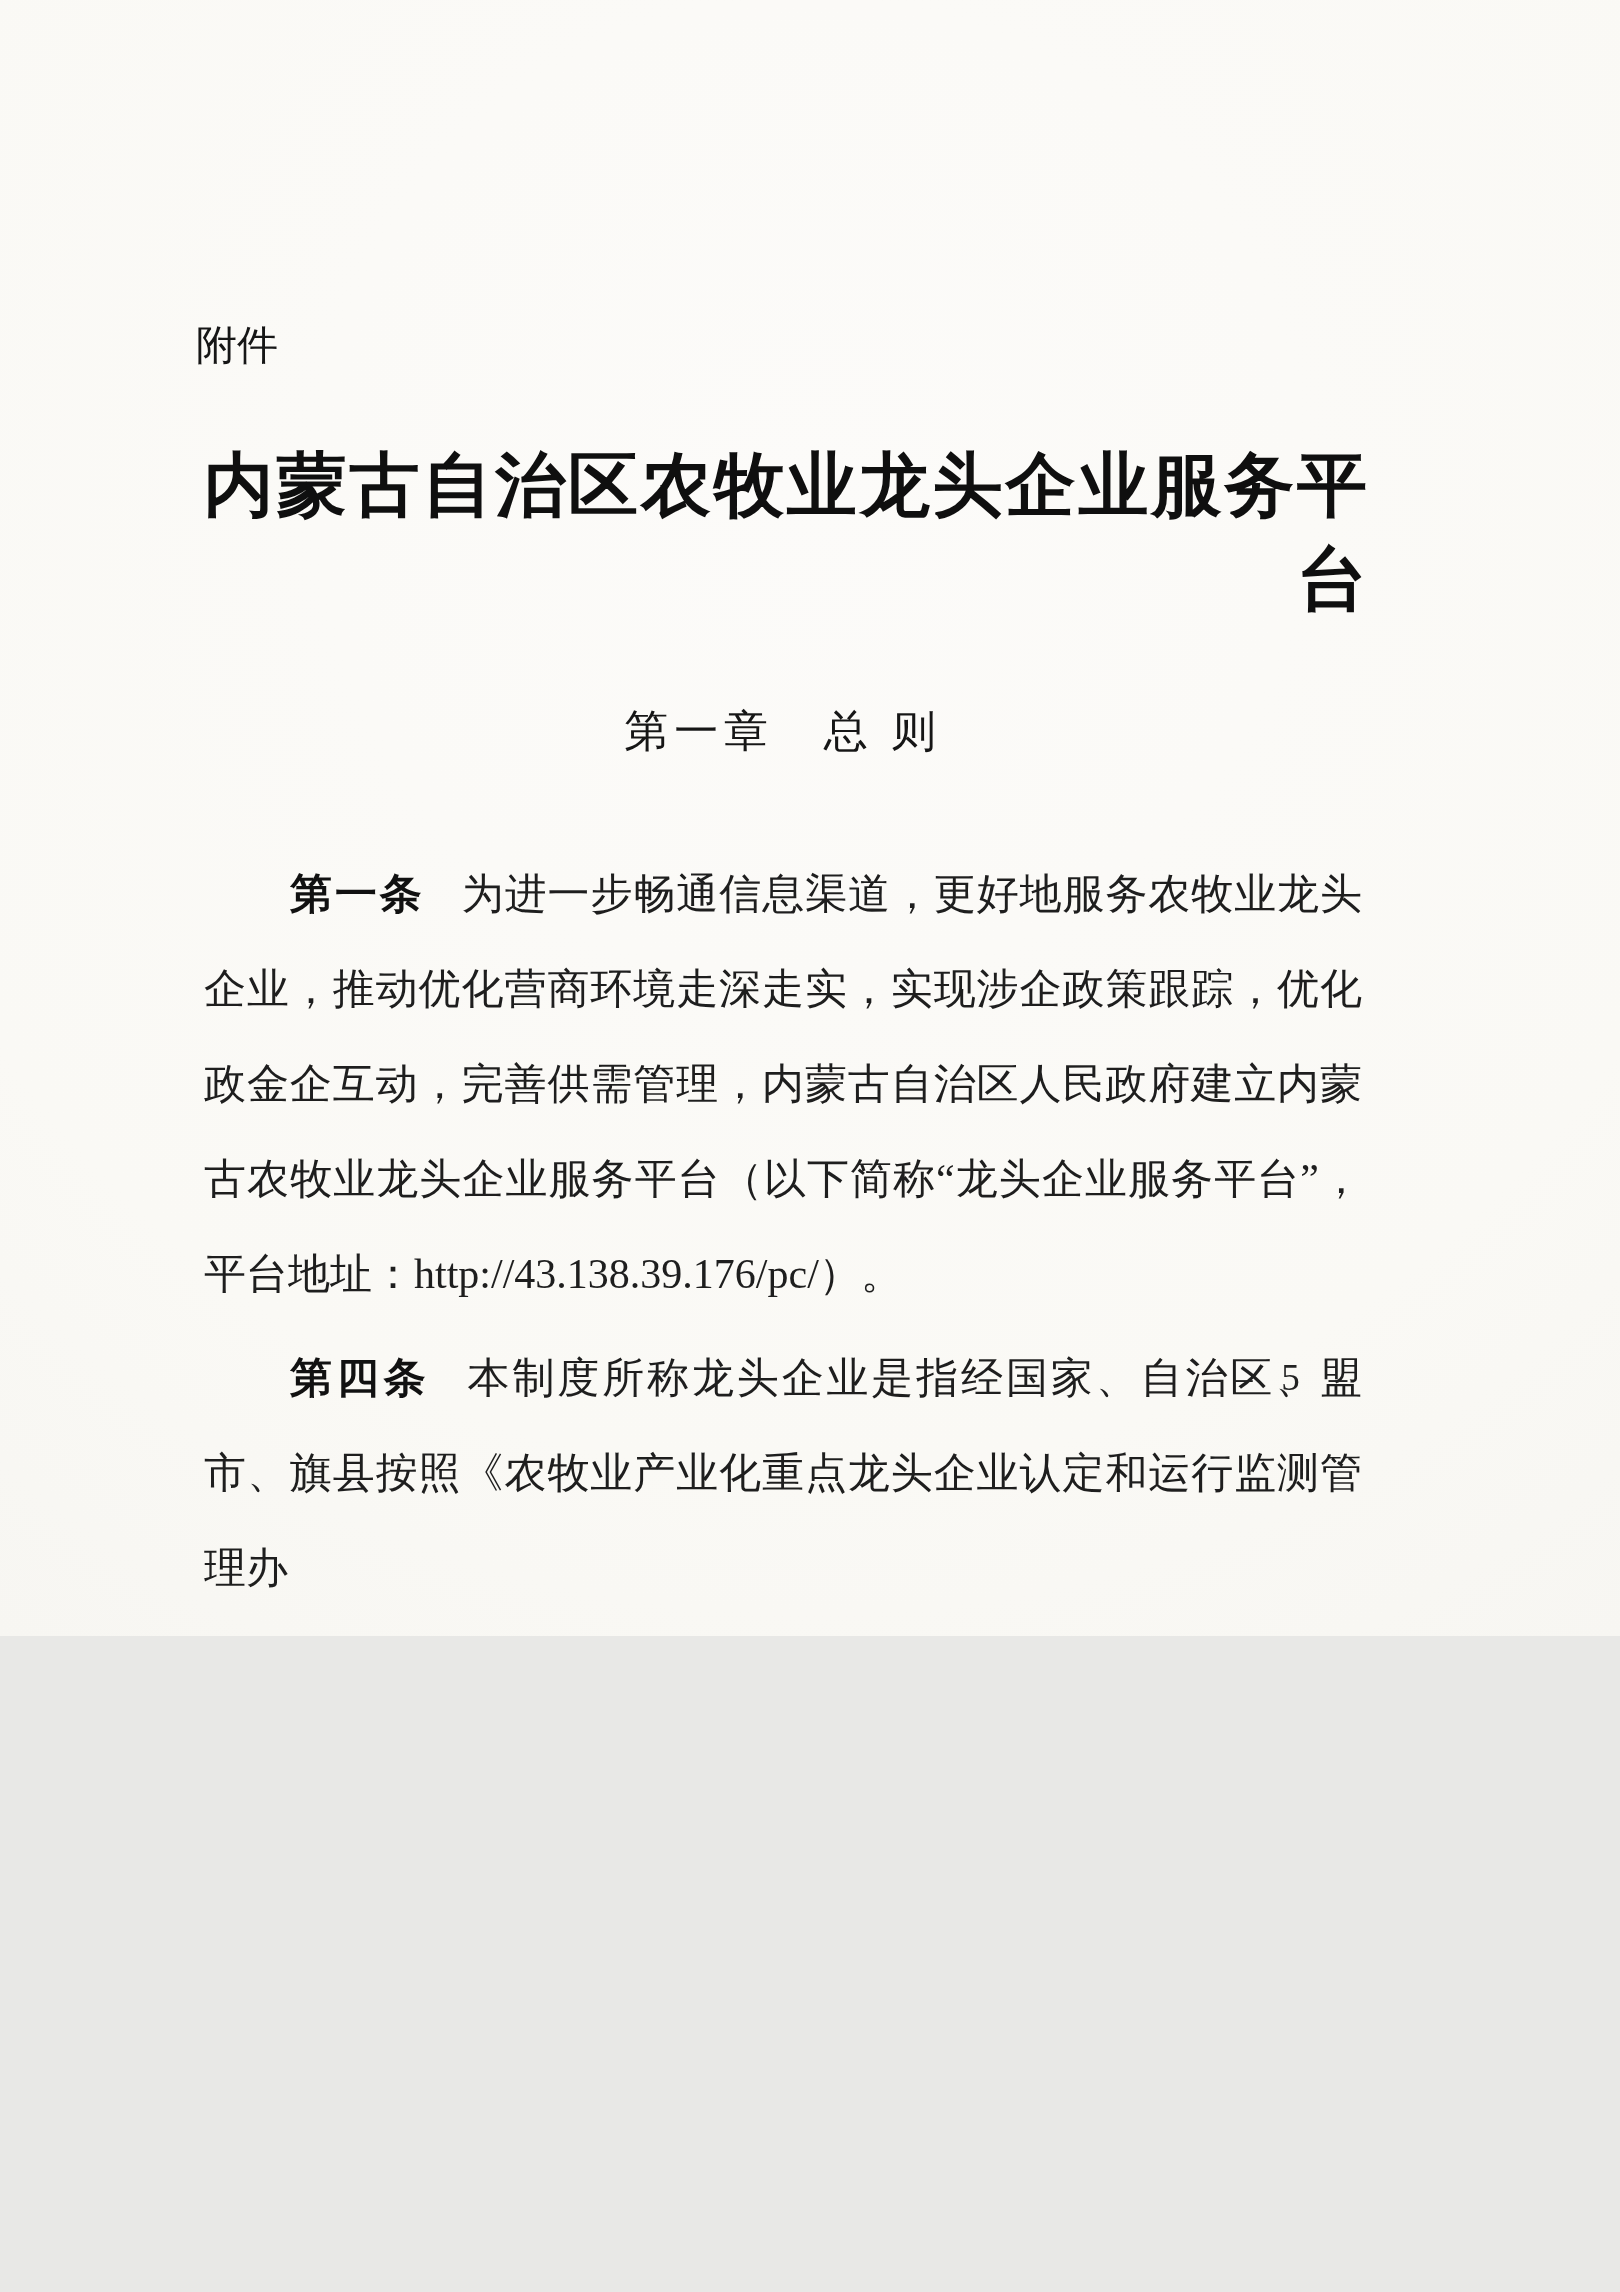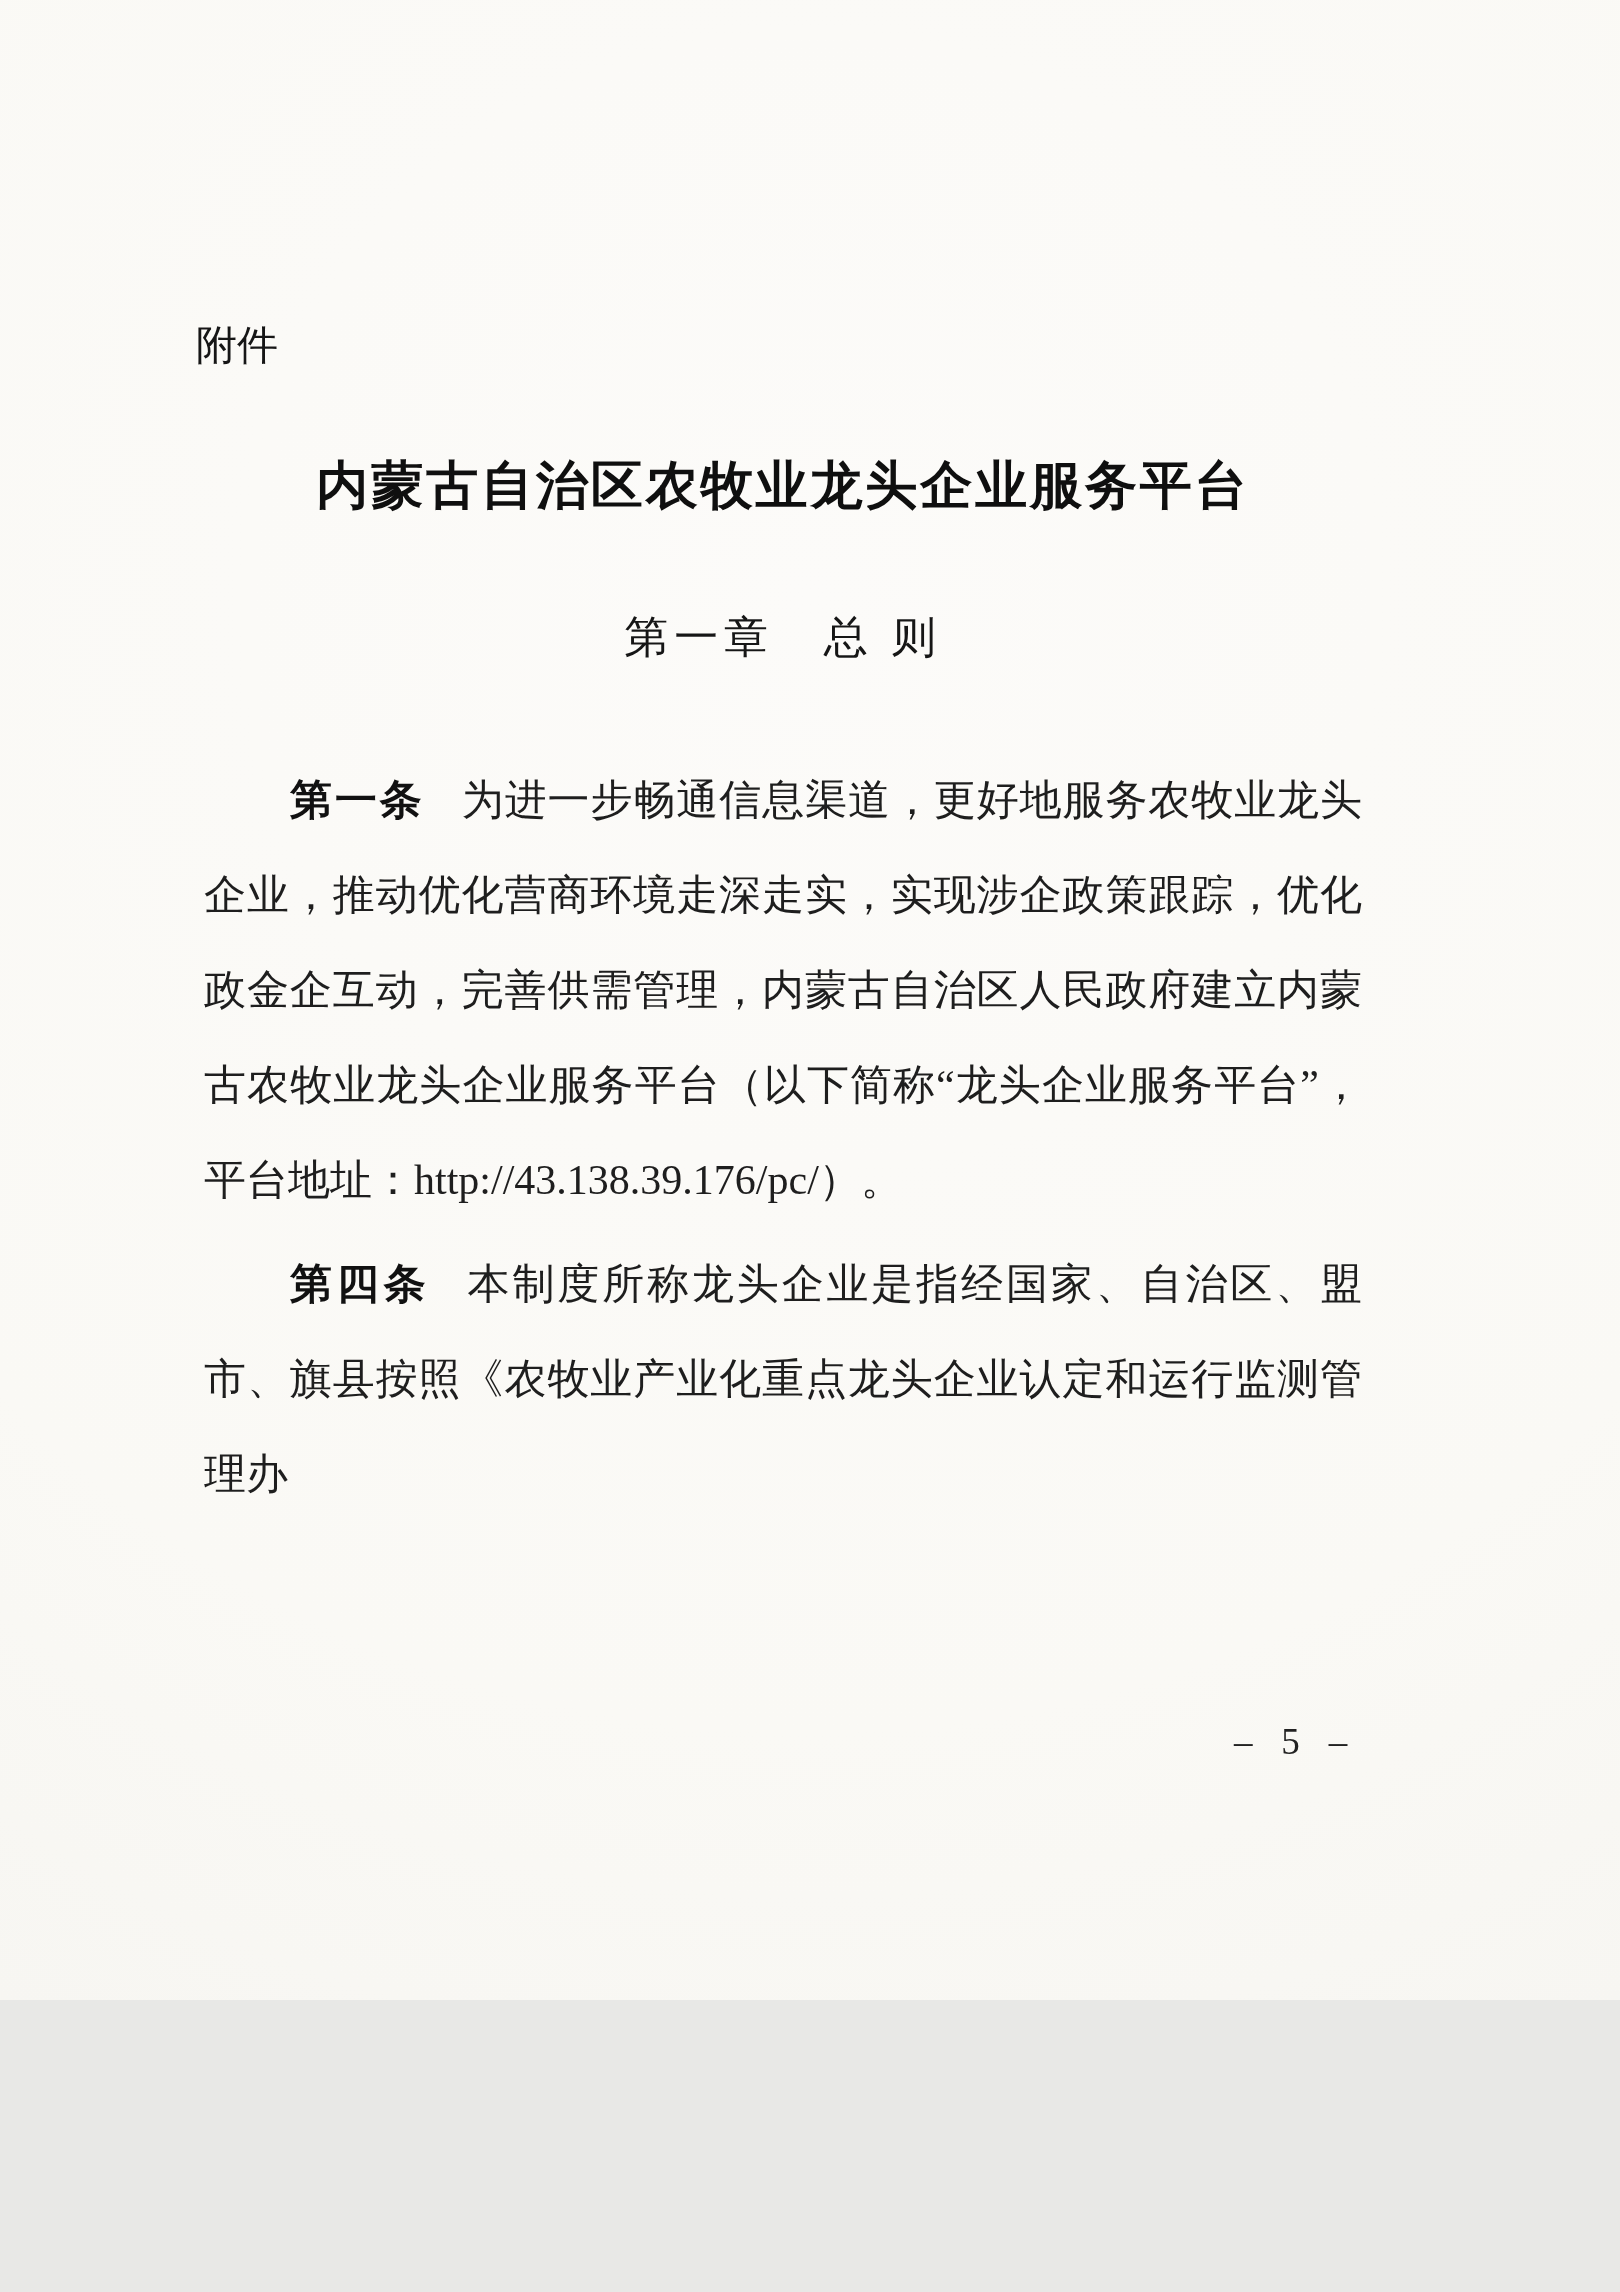--- a/index.html
+++ b/index.html
@@ -3,45 +3,45 @@
 <meta charset="utf-8">
 <style>
   html, body {
     margin: 0;
     padding: 0;
     background: #e8e8e6;
   }
   .page {
     position: relative;
     width: 1620px;
-    height: 2000px;
+    height: 1636px;
     margin: 0 auto;
     background: #fbfaf7;
     background-image: radial-gradient(circle at 50% 30%, #fcfbf9 0%, #faf9f5 70%, #f7f6f2 100%);
     overflow: hidden;
     color: #1c1c1c;
   }
   .content {
     position: absolute;
     left: 196px;
     width: 1174px;
     top: 321px;
   }
   .attachment {
     font-family: "Liberation Sans", "DejaVu Sans", sans-serif;
     font-size: 41px;
     line-height: 1.2;
     color: #161616;
   }
   .title {
     margin: 69px 0 0 0;
-    text-align: center;
+    text-align: right;
     font-family: "Liberation Serif", "DejaVu Serif", serif;
     font-weight: 700;
-    font-size: 52px;
+    font-size: 70px;
     line-height: 94px;
     letter-spacing: 2.9px;
     color: #0f0f0f;
   }
   .chapter {
     margin: 78px 0 16px 0;
     text-align: center;
     font-family: "Liberation Sans", "DejaVu Sans", sans-serif;
     font-weight: 500;
     font-size: 44px;

